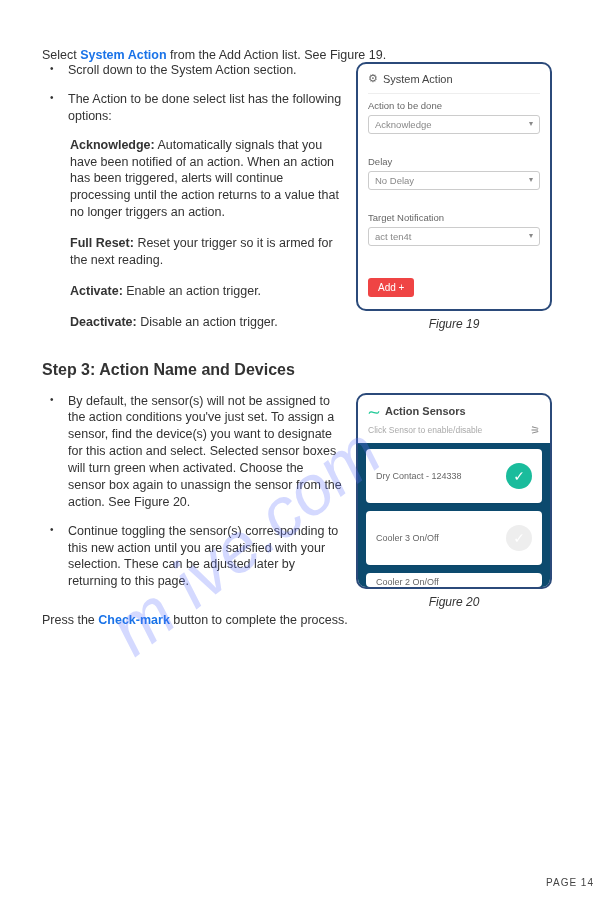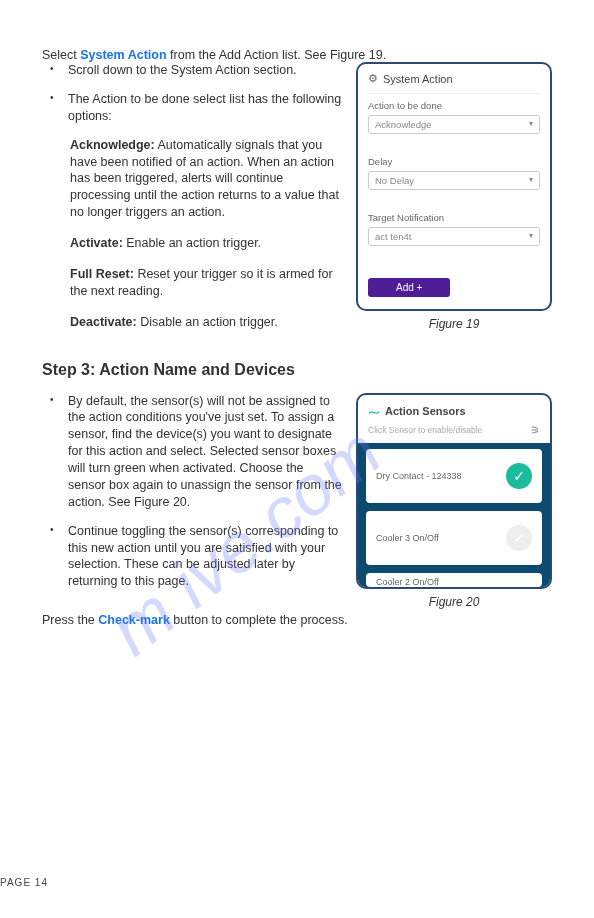--- a/index.html
+++ b/index.html
@@ -43,24 +43,24 @@
       border-radius: 3px;
       padding: 3px 6px;
       font-size: 9.5px;
       color: #888;
       background: #fff;
       position: relative;
       margin-bottom: 22px;
     }
     .select::after { content: "▾"; position: absolute; right: 6px; top: 3px; color: #888; font-size: 8px; }
     .add-btn {
-      background: #4c1d95;
+      background: #ef4444;
       color: #fff;
       border-radius: 3px;
-      padding: 4px 28px;
+      padding: 4px 10px;
       font-size: 10px;
       display: inline-block;
       margin-top: 10px;
     }
     .add-btn::after { content: " +"; }
 
     
     .card2 {
       border: 2px solid #2b4a7a;
       border-radius: 10px;
@@ -95,21 +95,21 @@
     .check-off { background: #eee; color: #fff; }
     .sensor-item.cut { padding: 4px 10px 0 10px; margin-bottom:0; overflow:hidden; height:14px; }
 
     .press-line { margin-top: 4px; }
 
     .page-num {
       position: absolute;
       bottom: 30px;
       width: 100%;
       left: 0;
-      text-align: left;
+      text-align: right;
       font-size: 10px;
       color: #444;
       letter-spacing: 1px;
     }
 
     
     .watermark {
       position: absolute;
       left: 0; top: 0;
       width: 594px; height: 918px;
@@ -132,22 +132,22 @@
   <span>Select </span><span class="link-blue">System Action</span><span> from the Add Action list. See Figure 19.</span>
 </p>
 
 <div class="two-col">
   <div class="left">
     <ul class="bullets">
       <li>Scroll down to the System Action section.</li>
       <li>The Action to be done select list has the following options:</li>
     </ul>
     <p class="sub"><b>Acknowledge:</b><span> Automatically signals that you have been notified of an action. When an action has been triggered, alerts will continue processing until the action returns to a value that no longer triggers an action.</span></p>
+    <p class="sub"><b>Full Reset:</b><span> Reset your trigger so it is armed for the next reading.</span></p>
     <p class="sub"><b>Activate:</b><span> Enable an action trigger.</span></p>
-    <p class="sub"><b>Full Reset:</b><span> Reset your trigger so it is armed for the next reading.</span></p>
     <p class="sub"><b>Deactivate:</b><span> Disable an action trigger.</span></p>
   </div>
   <div class="right">
     <div class="card">
       <div class="card-title">
         <span class="gear">⚙</span>
         <span>System Action</span>
       </div>
       <hr class="hr-thin">
       <div class="field-label">Action to be done</div>

